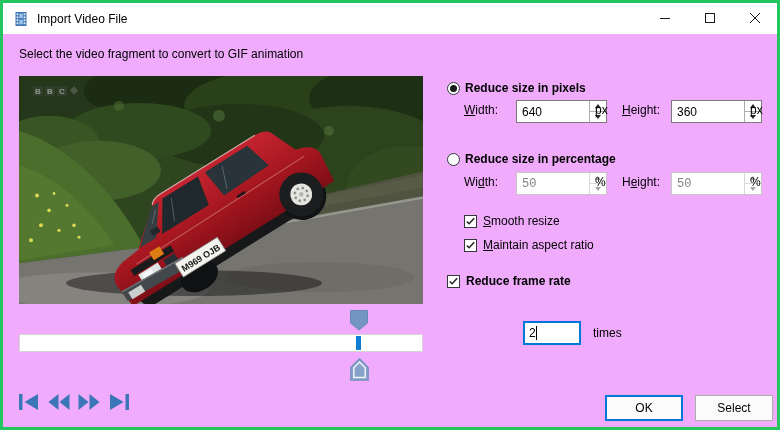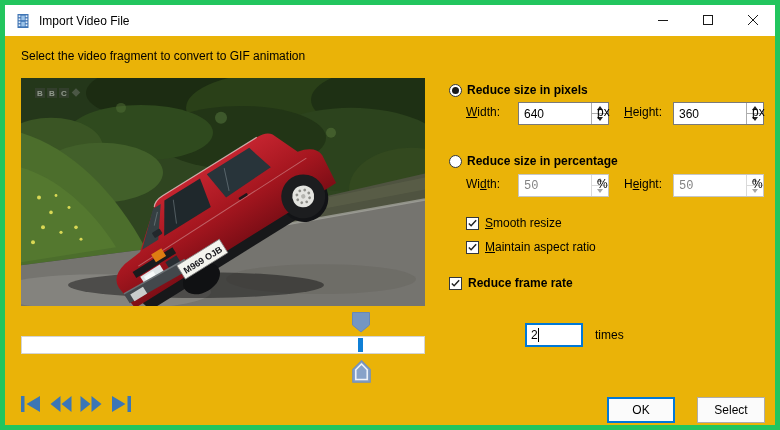--- a/index.html
+++ b/index.html
@@ -1,17 +1,17 @@
 <!DOCTYPE html>
 <html><head>
 <meta charset="utf-8">
 <style>
   * { margin:0; padding:0; box-sizing:border-box; font-family:"Liberation Sans","DejaVu Sans",sans-serif; }
   html,body { width:780px; height:430px; background:#fff; }
-  .dialog { position:relative; width:780px; height:430px; background:#eab308; border:5px solid #22c55e; overflow:hidden; font-size:12px; color:#000; }
+  .dialog { position:relative; width:780px; height:430px; background:#f0abfc; border:3px solid #22c55e; overflow:hidden; font-size:12px; color:#000; }
 
   
   .titlebar { position:absolute; left:0; top:0; width:100%; height:31px; background:#fff; }
   .app-icon { position:absolute; left:10px; top:8px; width:16px; height:16px; }
   .title-text { position:absolute; left:34px; top:9px; font-size:12px; }
   .winbtns { position:absolute; right:0; top:0; display:flex; }
   .winbtn { width:45px; height:30px; display:flex; align-items:center; justify-content:center; }
   .winbtn svg { display:block; }
 
   .instruction { position:absolute; left:16px; top:44px; }
@@ -51,21 +51,21 @@
   .spin.disabled { border-color:#c6c6c6; }
   .spin.disabled .spin-val { color:#838383;font-family:Liberation Mono, monospace; }
   .spin.disabled .spin-btns { border-left-color:#d9d9d9; }
   .spin.disabled .spin-b.up { border-bottom-color:#d9d9d9; }
   .spin.disabled .tri-up { border-bottom-color:#a6a6a6; }
   .spin.disabled .tri-down { border-top-color:#a6a6a6; }
 
   .textbox { position:absolute; left:520px; top:318px; width:58px; height:24px; background:#fff; border:2px solid #0078d7; padding:3px 0 0 4px; font-size:12px; }
   .caret { display:inline-block; width:1px; height:14px; background:#000; vertical-align:text-bottom; }
 
-  .btn { position:absolute; top:392px; width:68px; height:26px; background:#fbfbfb; border:1px solid #adadad; font-size:12px; display:flex; align-items:center; justify-content:center; cursor:pointer; }
+  .btn { position:absolute; top:392px; width:78px; height:26px; background:#fbfbfb; border:1px solid #adadad; font-size:12px; display:flex; align-items:center; justify-content:center; cursor:pointer; }
   .btn.default { border:2px solid #0078d7; }
   .btn-ok { left:602px; }
   .btn-cancel { left:692px; }
 </style>
 </head>
 <body>
 
 <div class="dialog">
 
   <div class="titlebar">

